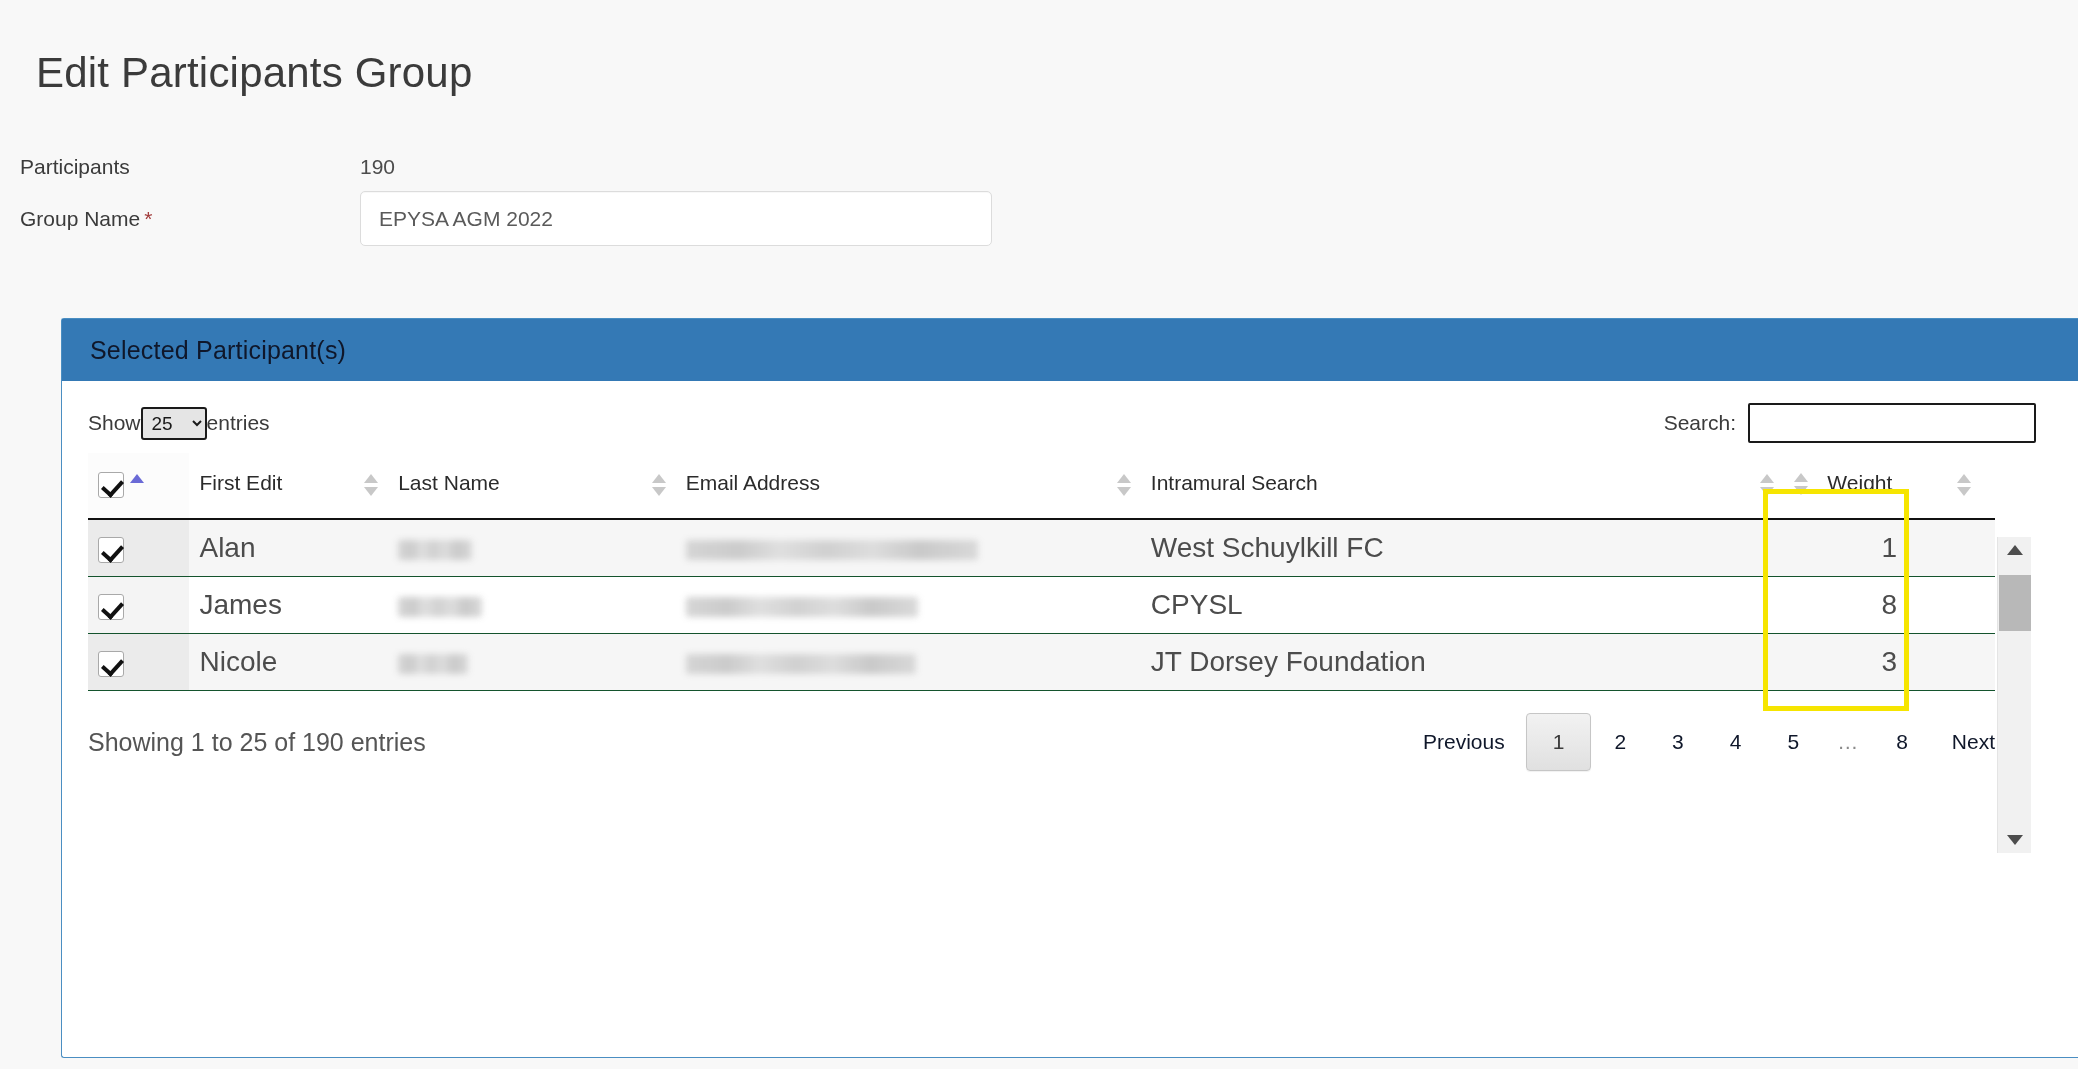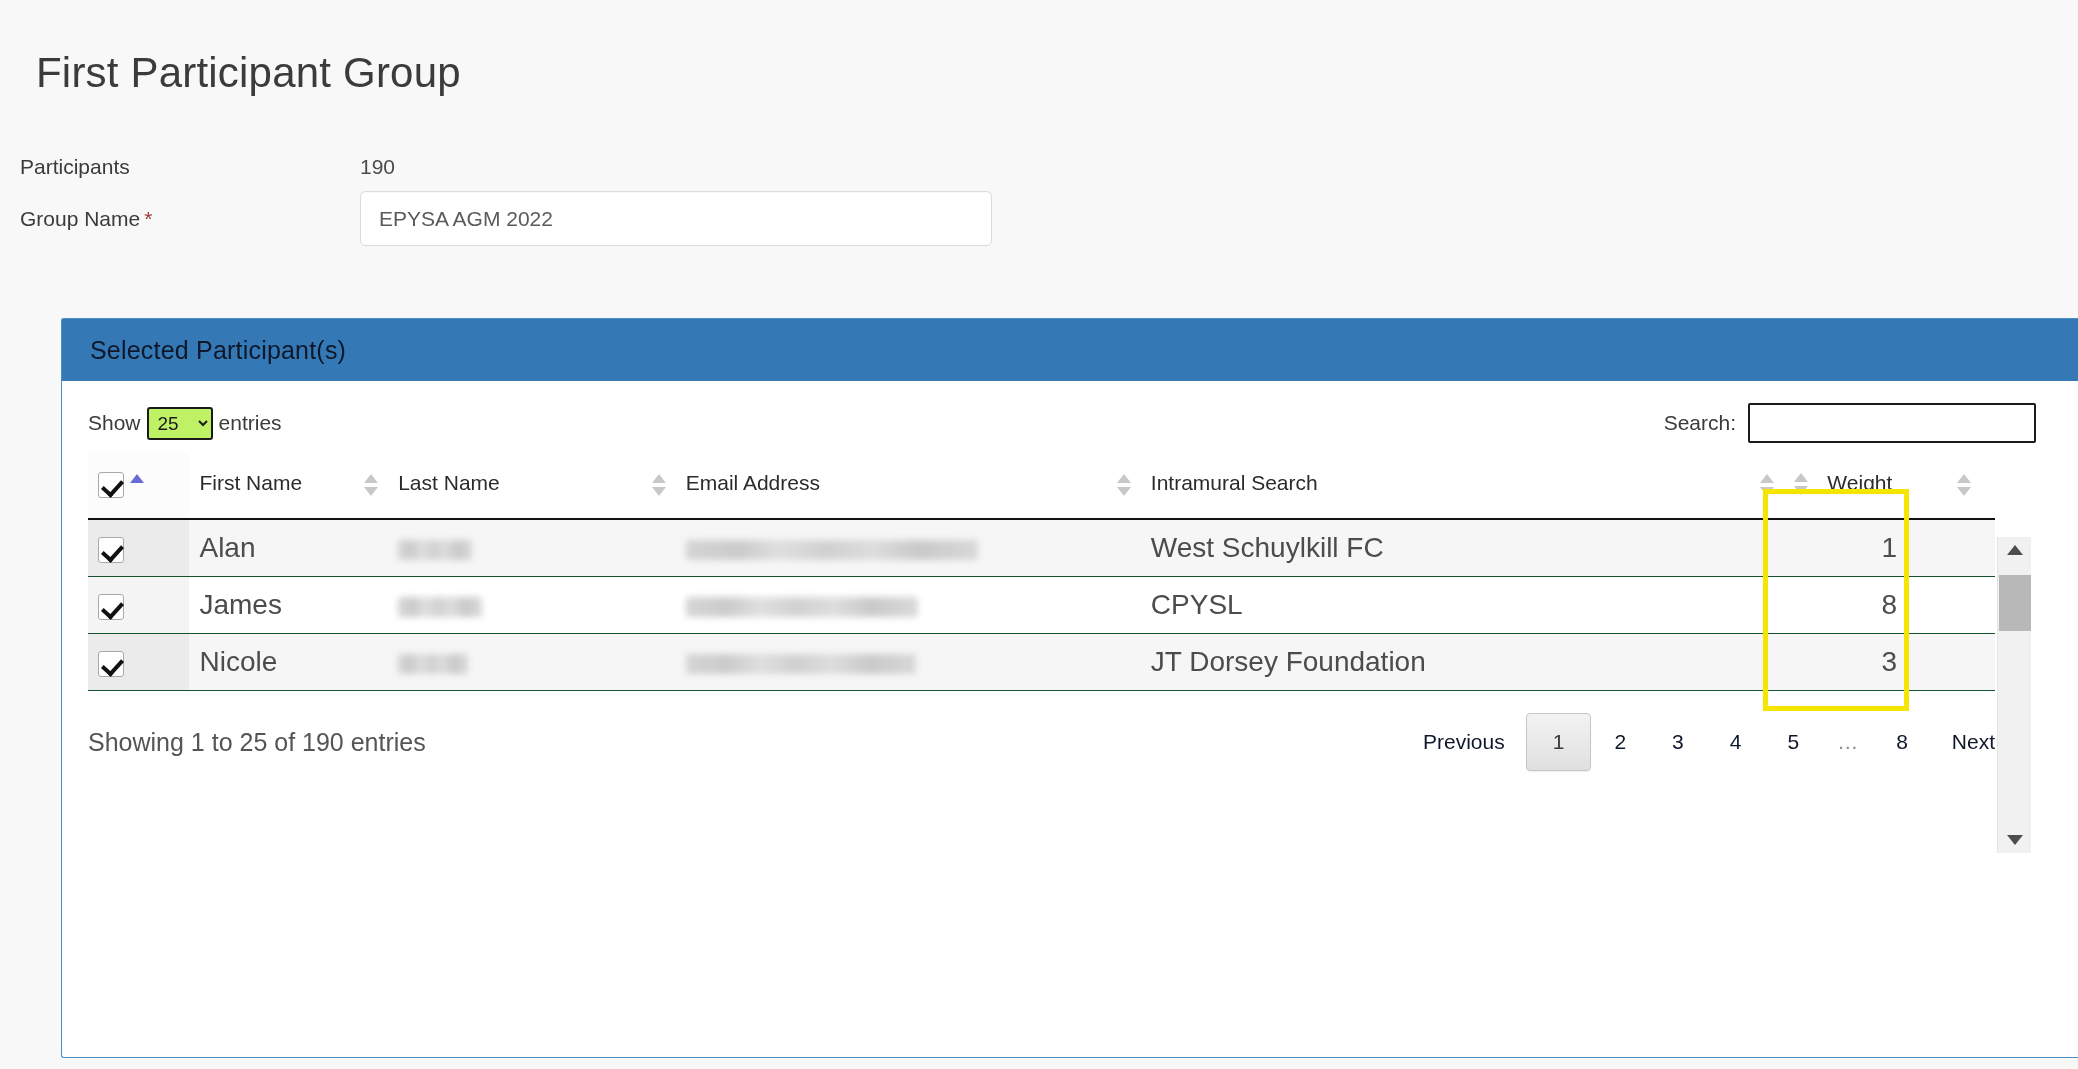--- a/index.html
+++ b/index.html
@@ -59,27 +59,27 @@
   }
   .card-body { position: relative; padding: 0; }
 
   
   .controls {
     display: flex; align-items: center; justify-content: space-between;
     padding: 22px 26px 10px 26px;
   }
   .show-entries { display: flex; align-items: center; font-size: 21px; color: #3b3b3b; }
   .len-select {
-    margin: 0 6px;
+    margin: 0 0;
     height: 33px; width: 66px;
     font-size: 19px;
     font-family: "Liberation Sans", sans-serif;
     border: 2px solid #1a1a1a;
     border-radius: 3px;
-    background: #bef264;
+    background: #e5e5e5;
     color: #1a1a1a;
     padding-left: 5px;
   }
   .search-wrap { display: flex; align-items: center; font-size: 21px; color: #3b3b3b; padding-right: 16px; }
   .search-input {
     margin-left: 12px;
     width: 288px; height: 40px;
     border: 2px solid #1a1a1a;
     border-radius: 2px;
     background: #fff;
@@ -217,21 +217,21 @@
     color: #3b3b3b;
     padding: 16px 26px;
     box-shadow: 0 1px 1px rgba(0,0,0,0.06);
   }
 </style>
 </head>
 <body>
 
 <div class="page">
 
-  <h1 class="page-title">First Participant Group</h1>
+  <h1 class="page-title">Edit Participants Group</h1>
 
   <div class="meta">
     <div class="meta-row">
       <div class="meta-label">Participants</div>
       <div class="meta-value">190</div>
     </div>
     <div class="meta-row tall">
       <div class="meta-label">
         <span>Group Name</span><span class="req-star">*</span>
       </div>
@@ -263,21 +263,21 @@
 
       <div class="table-scroll">
         <table class="dt">
           <thead>
             <tr>
               <th class="col-check sorted th-left-sort">
                 <span class="cbox"></span>
                 <span class="sort asc-active"><i class="up"></i></span>
               </th>
               <th class="col-first">
-                <span class="hlabel">First Name</span>
+                <span class="hlabel">First Edit</span>
                 <span class="sort right">
                     <i class="up"></i>
                     <i class="dn"></i>
                   </span>
               </th>
               <th class="col-last">
                 <span class="hlabel">Last Name</span>
                 <span class="sort right">
                     <i class="up"></i>
                     <i class="dn"></i>

